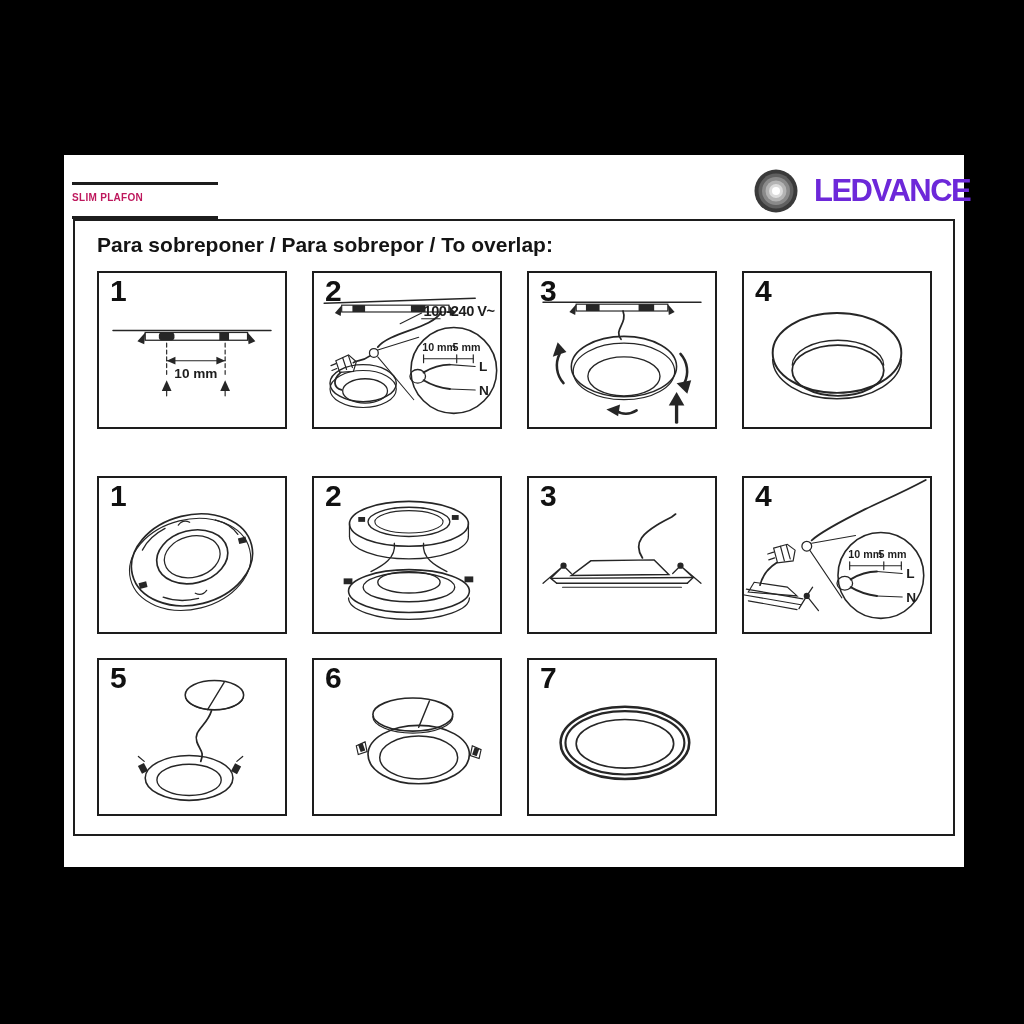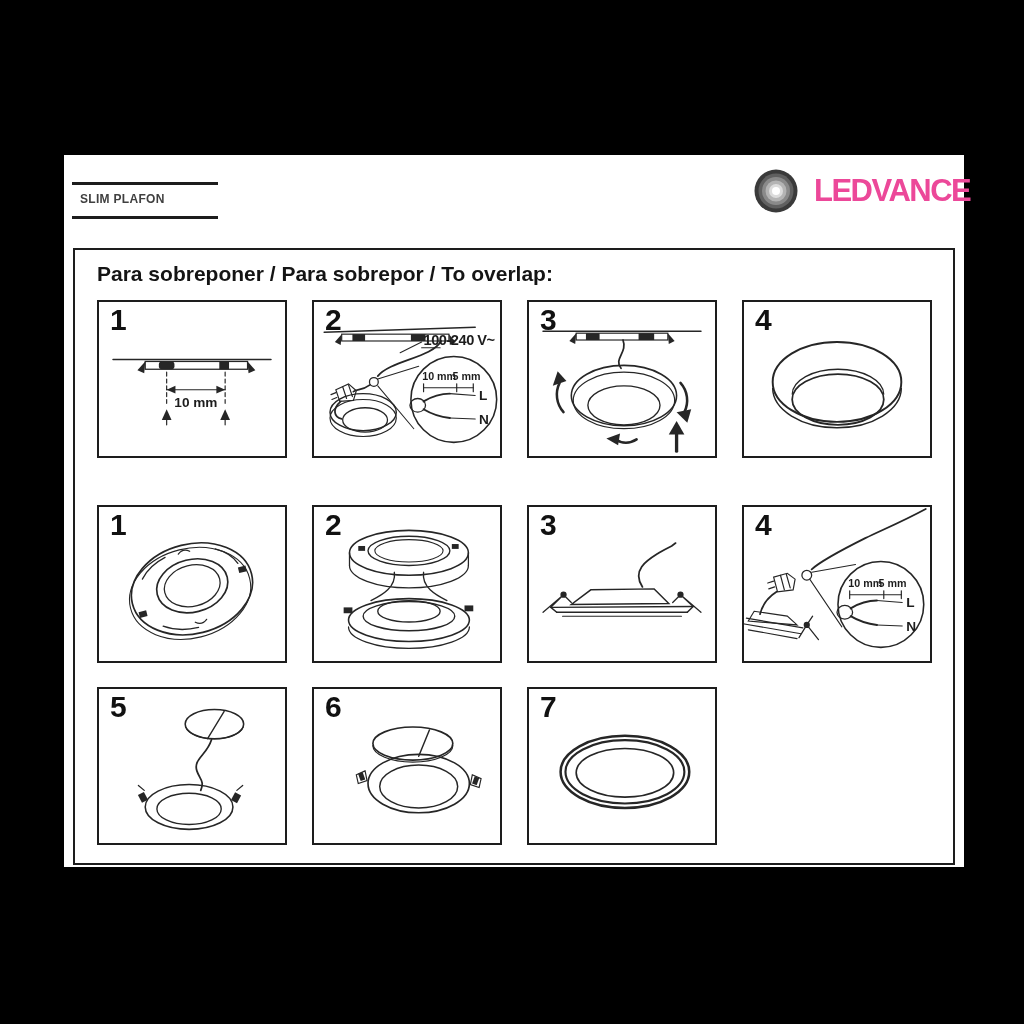--- a/index.html
+++ b/index.html
@@ -5,27 +5,27 @@
   html,body{margin:0;padding:0;background:#000;}
   .stage{position:relative;width:1024px;height:1024px;background:#000;overflow:hidden;
          font-family:"Liberation Sans", sans-serif;color:#1d1d1d;}
   .paper{position:absolute;left:64px;top:155px;width:900px;height:712px;background:#fff;}
 
   
   .title-block{position:absolute;left:8px;top:0;width:146px;height:70px;}
   .rule{position:absolute;left:0;width:146px;height:3px;background:#1d1d1d;}
   .rule-top{top:27px;}
   .rule-bottom{top:61px;}
-  .product-name{position:absolute;left:8px;top:37px;font-size:12px;font-weight:bold;
-                letter-spacing:.3px;white-space:nowrap;color:#404040;}
+  .product-name{position:absolute;left:0;top:37px;font-size:10px;font-weight:bold;
+                letter-spacing:.3px;white-space:nowrap;color:#be185d;}
   .brand{position:absolute;left:688px;top:12px;height:48px;display:flex;align-items:center;}
-  .brand-name{margin-left:14px;font-size:31px;font-weight:bold;letter-spacing:-1.5px;color:#ec4899;}
+  .brand-name{margin-left:14px;font-size:31px;font-weight:bold;letter-spacing:-1.5px;color:#6d28d9;}
 
   
-  .main-box{position:absolute;left:9px;top:93px;width:878px;height:613px;
+  .main-box{position:absolute;left:9px;top:64px;width:878px;height:613px;
             border:2px solid #1d1d1d;background:#fff;}
   .section-heading{position:absolute;left:22px;margin:0;font-size:21px;font-weight:bold;
                    white-space:nowrap;color:#141414;}
   .h-overlap{top:12px;}
   .h-embed{top:216px;}
 
   .step{position:absolute;width:190px;height:158px;border:2px solid #1d1d1d;
         box-sizing:border-box;background:#fff;}
   .num{position:absolute;left:11px;top:1px;font-size:30px;font-weight:bold;color:#111;z-index:2;}
   .art{position:absolute;left:0;top:0;width:186px;height:154px;}

